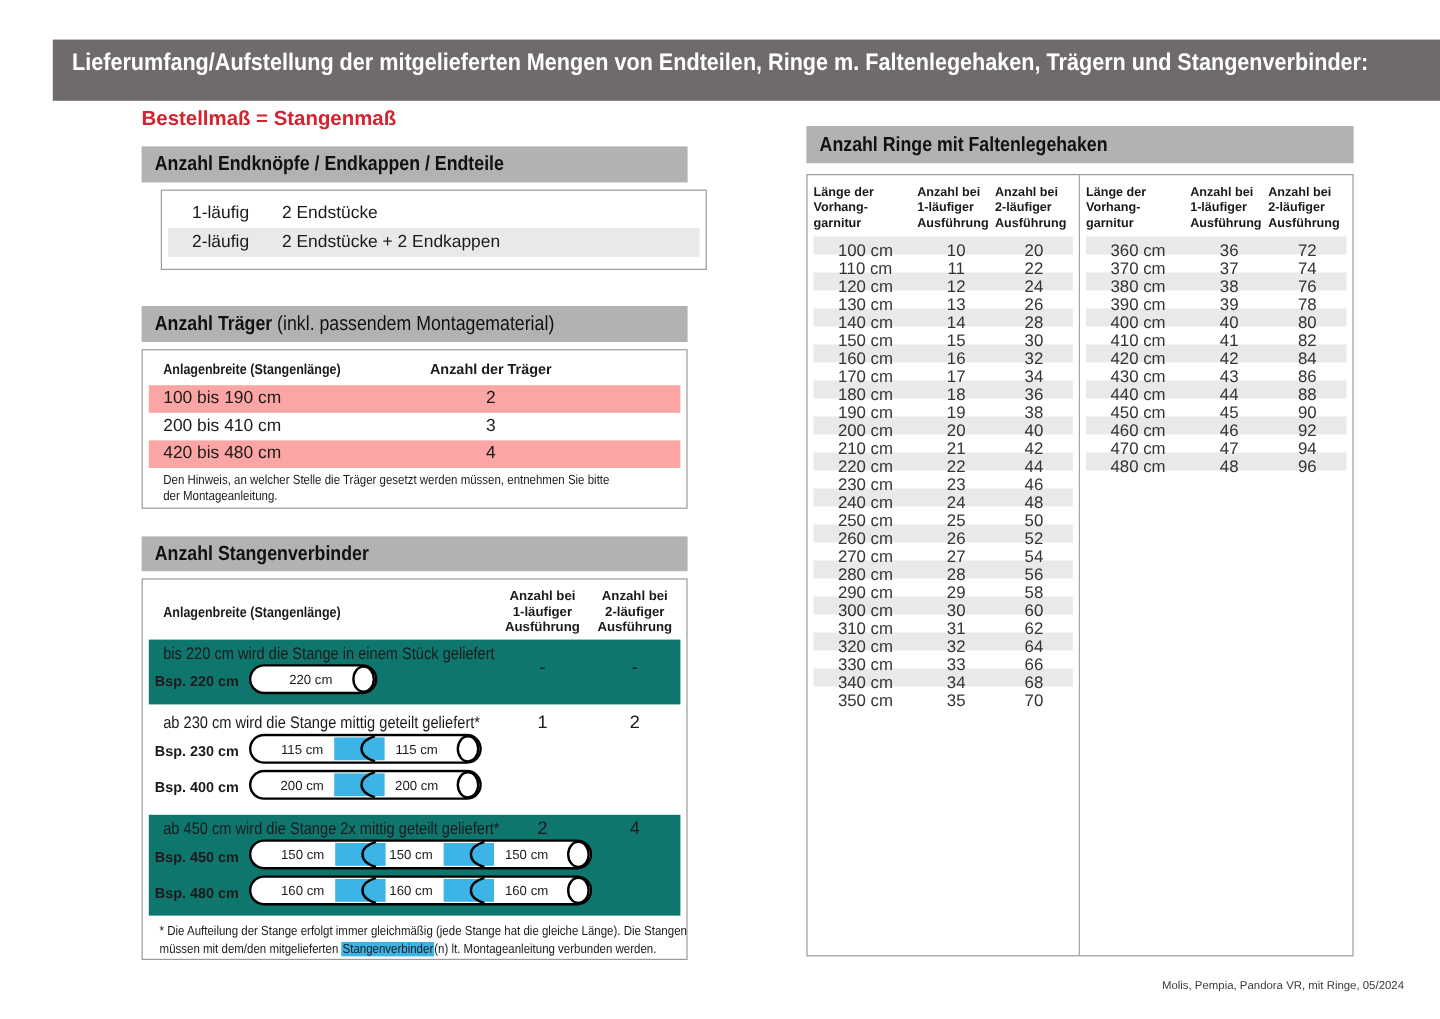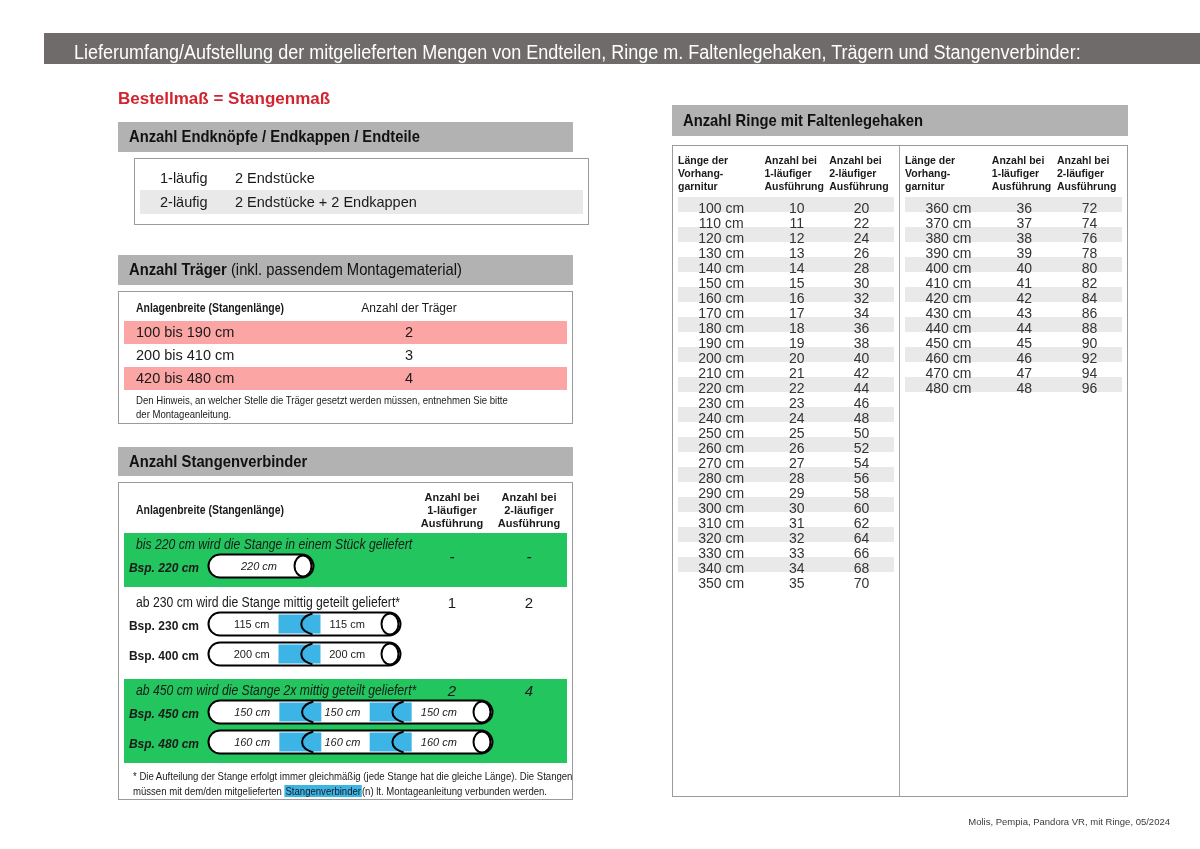--- a/index.html
+++ b/index.html
@@ -3,23 +3,23 @@
 <meta charset="utf-8">
 <style>
   * { margin:0; padding:0; box-sizing:border-box; }
   html,body { background:#fff; }
   body { font-family:"Liberation Sans", sans-serif; color:#1a1a1a; }
   .page { position:relative; width:1200px; height:849px; background:#fff; overflow:hidden; }
 
   .cx { display:inline-block; transform:scaleX(0.87); transform-origin:0 50%; white-space:nowrap; }
 
   
-  .title-bar { position:absolute; left:44px; top:33px; width:1156px; height:31px;
-    background:#6f6b6a; color:#fff; font-weight:normal; font-size:20px; line-height:39px;
-    padding-left:30px; }
+  .title-bar { position:absolute; left:44px; top:33px; width:1156px; height:51px;
+    background:#6f6b6a; color:#fff; font-weight:bold; font-size:20px; line-height:39px;
+    padding-left:16px; }
   .title-bar .cx { transform:scaleX(0.90); }
 
   .subtitle { position:absolute; left:118px; top:89px; font-size:17px; font-weight:bold; color:#d2232e; }
 
   
   .secbar { position:absolute; background:#b2b2b2; color:#111; font-size:17px;
     padding-left:11px; }
   .secbar .b { font-weight:bold; }
   .bar1 { left:118px; top:122px; width:455px; height:30px; line-height:30px; }
   .bar2 { left:118px; top:255px; width:455px; height:30px; line-height:30px; }
@@ -31,37 +31,37 @@
   
   .box1 { left:118px; top:158px; width:455px; height:67px; padding-top:7px;margin-left:16px; }
   .et-row { position:relative; height:24px; line-height:24px; margin:0 5px; font-size:14.5px; }
   .et-row.shaded { background:#e9e9e9; }
   .et-label { position:absolute; left:20px; }
   .et-value { position:absolute; left:95px; }
 
   
   .box2 { left:118px; top:291px; width:455px; height:133px; }
   .t-colhead1 { position:absolute; left:17px; top:9px; font-size:12px; font-weight:bold; }
-  .t-colhead2 { position:absolute; left:230px; top:9px; width:120px; text-align:center; font-size:12px; font-weight:normal; }
+  .t-colhead2 { position:absolute; left:230px; top:9px; width:120px; text-align:center; font-size:12px; font-weight:bold; }
   .t-rows { position:absolute; left:0; top:29px; width:100%; }
   .t-row { position:relative; height:23px; line-height:23px; margin:0 5px; font-size:14.5px; }
   .t-row.shaded { background:#fca5a5; }
   .t-range { position:absolute; left:12px; }
   .t-count { position:absolute; left:225px; width:120px; text-align:center; }
   .t-note { position:absolute; left:17px; top:101px; font-size:11px; line-height:14px; }
 
   
   .box3 { left:118px; top:482px; width:455px; height:318px; }
   .v-head { position:relative; height:50px; }
   .v-colhead1 { position:absolute; left:17px; top:20px; font-size:12px; font-weight:bold; }
   .v-qhead { position:absolute; top:8px; text-align:center; font-size:11px; font-weight:bold; line-height:13px; }
   .v-q1head { left:293px; width:80px; }
   .v-q2head { left:371px; width:78px; }
   .v-group { position:relative; margin:0 5px 4px 5px; padding:3px 0 5px 0; }
-  .v-group.shaded { background:#22c55e;font-style:italic; }
+  .v-group.shaded { background:#0f766e; }
   .v-gtext { margin-left:12px; font-size:14px; }
   .v-qty { position:absolute; top:3px; text-align:center; font-size:15px; }
   .v-qty.q1 { left:288px; width:80px; }
   .v-qty.q2 { left:366px; width:78px; }
   .v-qty.dash { top:15px; }
   .v-ex { display:flex; align-items:center; height:28px; margin-top:2px; }
   .v-bsp { width:83px; text-align:right; padding-right:8px; font-size:12px; font-weight:bold; }
   .v-foot { margin:6px 6px 0 5px; padding-left:9px; font-size:11px; line-height:15px; }
   .v-foot .hl { background:#3db4e6; padding:0 1px; }
 

